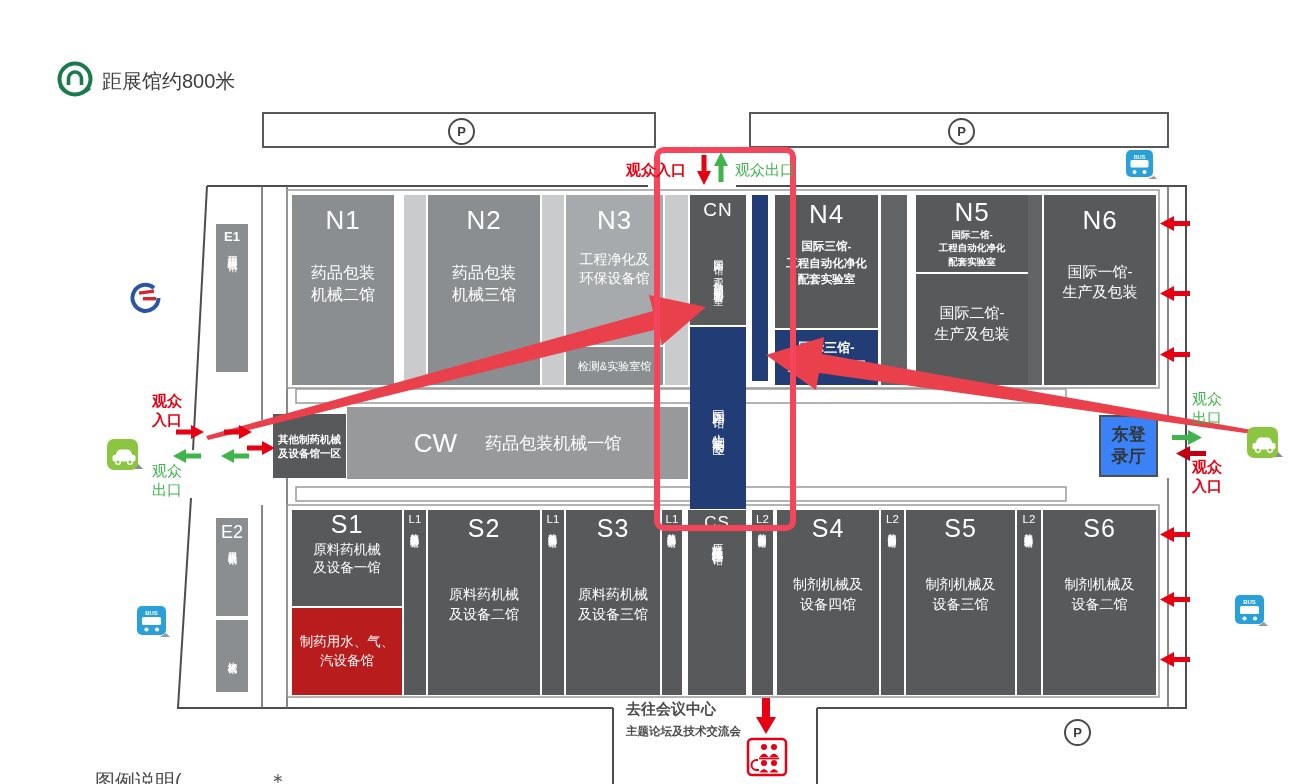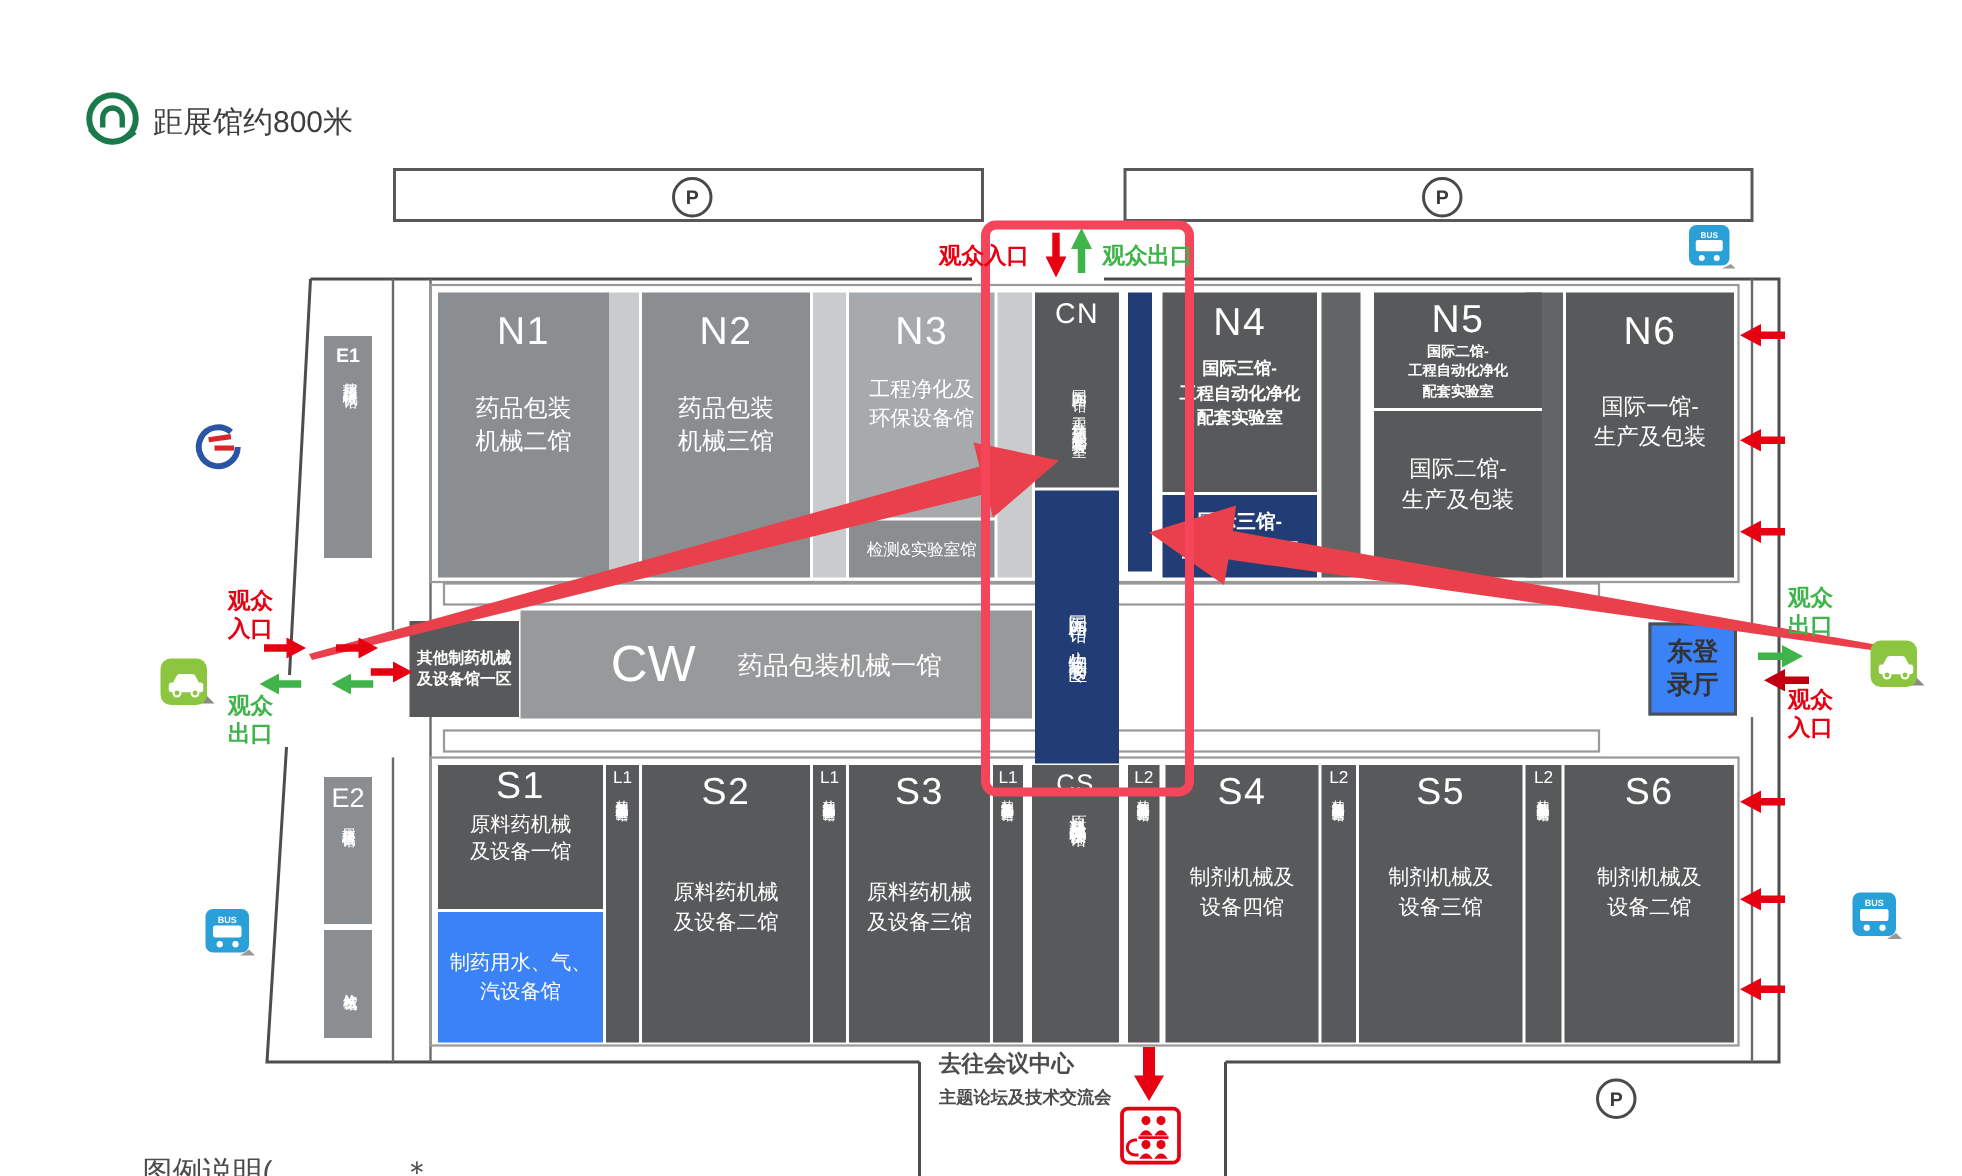--- a/index.html
+++ b/index.html
@@ -12,21 +12,21 @@
   .hname{font-size:15px;line-height:1.35;margin-top:26px;}
   .ml{white-space:pre-line;}
   .v{writing-mode:vertical-lr;text-orientation:upright;letter-spacing:2px;}
   .aisle{position:absolute;background:#c9cbcd;z-index:1;}
   .daisle{position:absolute;background:#636466;z-index:1;}
   .bg-dark{background:#58595b;}
   .bg-mid{background:#8b8e90;}
   .bg-light{background:#a7aaac;}
   .bg-navy{background:#223d75;}
   .lbl-red{color:#e60012;font-weight:bold;}
-  .lbl-green{color:#3eb44a;font-weight:bold;}
+  .lbl-green{color:#3eb44a;font-weight:normal;}
   .pcircle{position:absolute;width:23px;height:23px;border:2px solid #4a4a4b;border-radius:50%;
            color:#3a3a3a;font-size:13px;font-weight:bold;display:flex;align-items:center;
            justify-content:center;background:#fff;z-index:3;}
   .icon{position:absolute;z-index:7;}
   .sarrow{position:absolute;z-index:7;}
   .entr{position:absolute;z-index:7;font-size:15px;line-height:1.25;width:34px;text-align:center;}
 </style>
 </head>
 <body>
 
@@ -93,21 +93,21 @@
     <div class="v" style="font-size:10px;letter-spacing:1px;margin-top:3px">药用粉碎机械一馆</div>
   </div>
   <div class="hall bg-mid" style="left:216px;top:518px;width:32px;height:98px">
     <div style="font-size:18px;font-weight:normal;margin-top:4px">E2</div>
     <div class="v" style="font-size:9px;letter-spacing:0.5px;margin-top:2px">药用粉碎机械二馆</div>
   </div>
   <div class="hall bg-mid" style="left:216px;top:620px;width:32px;height:72px;justify-content:center">
     <div class="v" style="font-size:9.5px;letter-spacing:0.5px">饮片机械馆</div>
   </div>
 
-  <div class="hall bg-mid" style="left:292px;top:195px;width:114px;height:190px">
+  <div class="hall bg-mid" style="left:292px;top:195px;width:102px;height:190px">
     <div class="hcode">N1</div>
     <div class="hname ml" style="font-size:16px">药品包装
 机械二馆</div>
   </div>
   <div class="aisle" style="left:404px;top:195px;width:22px;height:190px"></div>
   <div class="hall bg-mid" style="left:428px;top:195px;width:112px;height:190px">
     <div class="hcode">N2</div>
     <div class="hname ml" style="font-size:16px">药品包装
 机械三馆</div>
   </div>
@@ -158,34 +158,34 @@
     <div class="hcode">N6</div>
     <div class="hname ml" style="font-size:15px">国际一馆-
 生产及包装</div>
   </div>
 
   <div class="hall bg-dark" style="left:273px;top:414px;width:73px;height:64px;justify-content:center">
     <div class="ml" style="font-size:10.5px;font-weight:bold;line-height:1.35">其他制药机械
 及设备馆一区</div>
   </div>
   <div class="hall" style="left:347px;top:407px;width:341px;height:72px;background:#98999b;flex-direction:row;justify-content:center;align-items:center;gap:28px">
-    <div style="font-size:34px">CW</div>
+    <div style="font-size:26px">CW</div>
     <div style="font-size:17px">药品包装机械一馆</div>
   </div>
   <div class="hall" style="left:1099px;top:415px;width:59px;height:62px;background:#3b82f6;border:2px solid #4f4f4f;justify-content:center;color:#333">
     <div class="ml" style="font-size:17px;font-weight:bold;line-height:1.3">东登
 录厅</div>
   </div>
 
   <div class="hall bg-dark" style="left:292px;top:510px;width:110px;height:96px">
     <div class="hcode" style="font-size:25px;margin-top:0">S1</div>
     <div class="ml" style="font-size:13.5px;margin-top:2px;line-height:1.35">原料药机械
 及设备一馆</div>
   </div>
-  <div class="hall" style="left:292px;top:608px;width:110px;height:87px;background:#3b82f6;justify-content:center">
+  <div class="hall" style="left:292px;top:608px;width:110px;height:87px;background:#b91c1c;justify-content:center">
     <div class="ml" style="font-size:13.5px;line-height:1.4">制药用水、气、
 汽设备馆</div>
   </div>
   <div class="hall bg-dark" style="left:404px;top:510px;width:22px;height:185px">
     <div style="font-size:11.5px;margin-top:3px">L1</div>
     <div class="v" style="font-size:8.5px;letter-spacing:0.5px;margin-top:2px">其他制药机械及设备馆二区</div>
   </div>
   <div class="hall bg-dark" style="left:428px;top:510px;width:112px;height:185px">
     <div class="hcode" style="font-size:25px;margin-top:4px">S2</div>
     <div class="ml" style="font-size:14px;margin-top:42px;line-height:1.4">原料药机械

